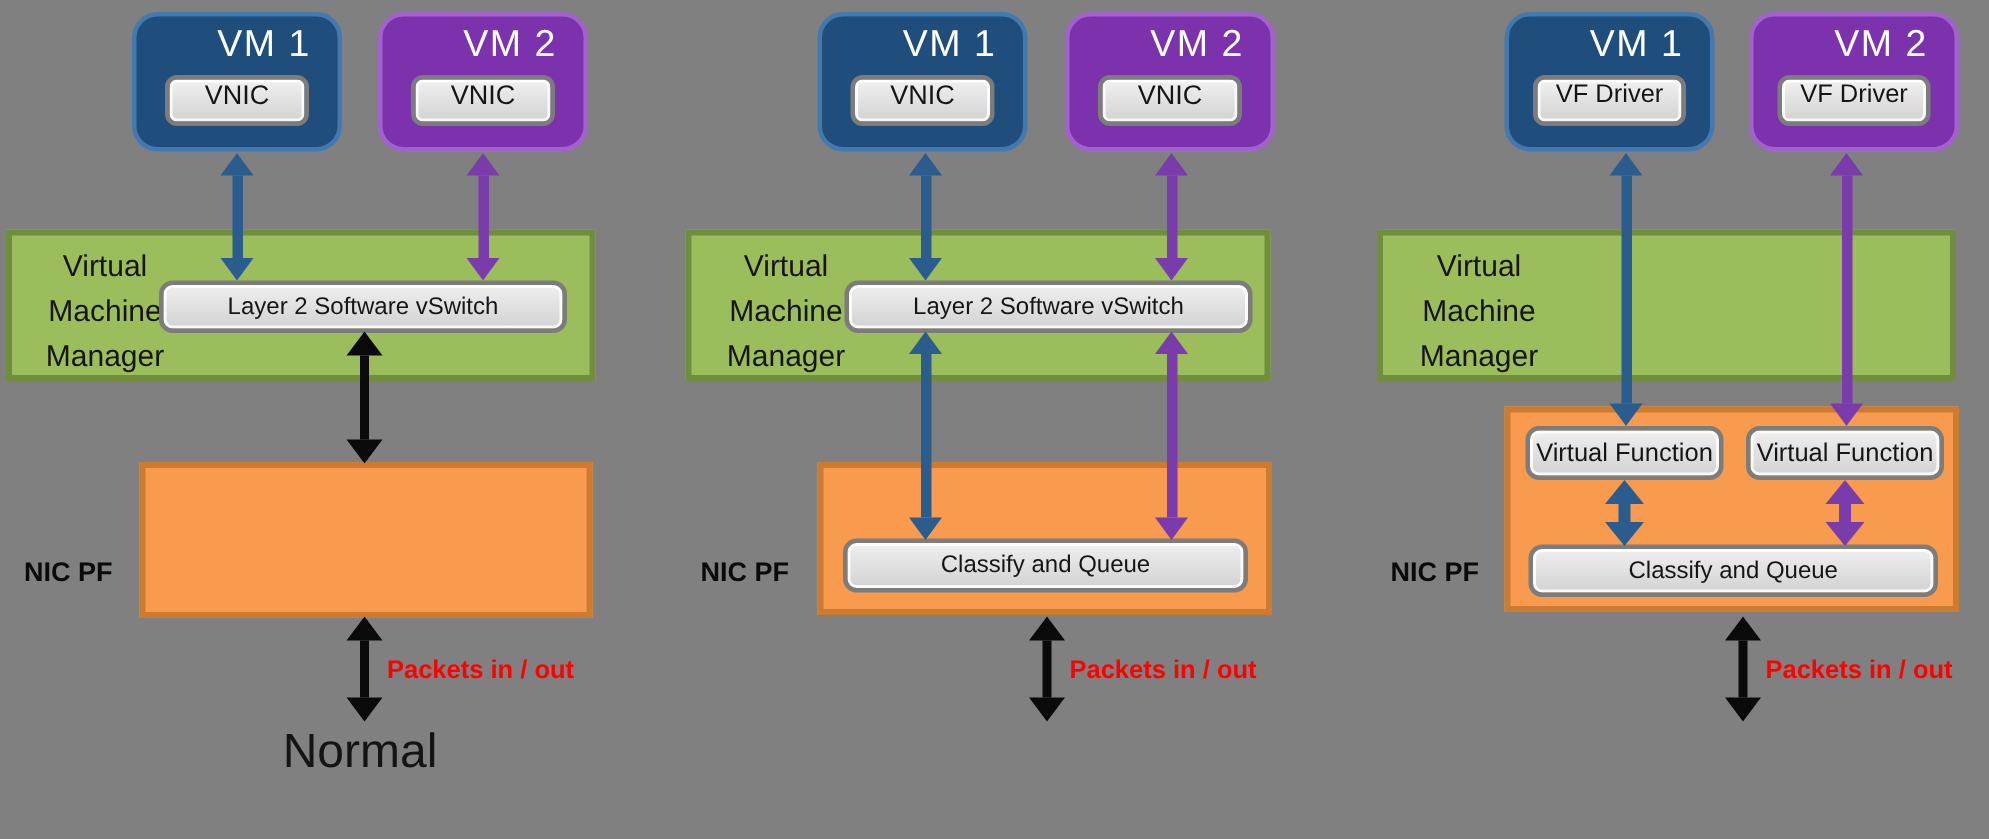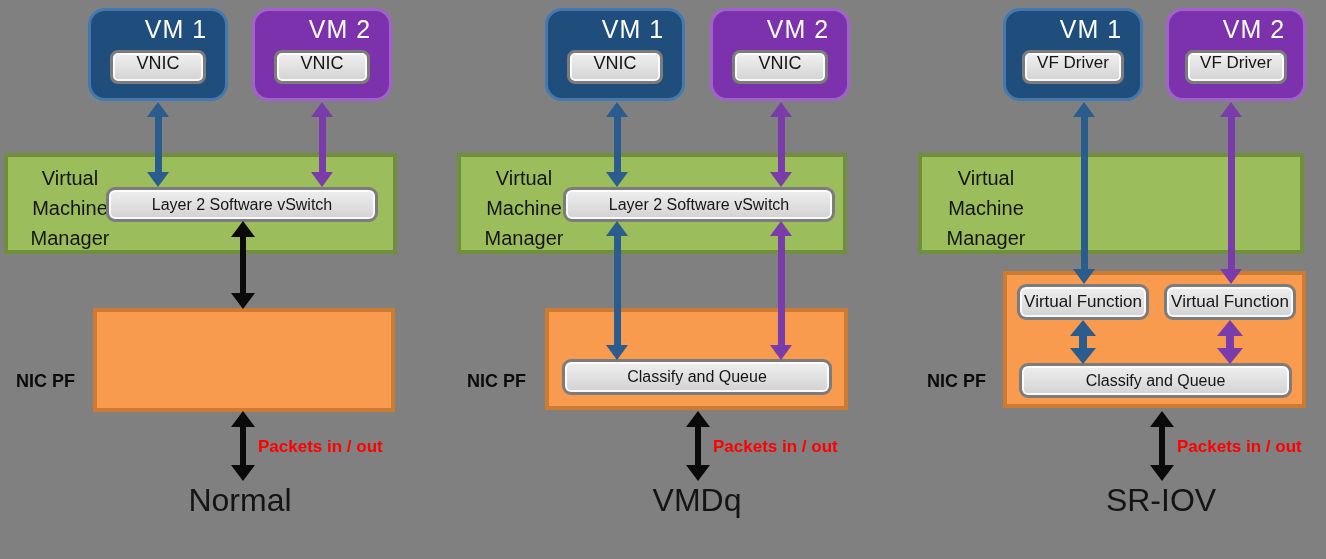--- a/index.html
+++ b/index.html
@@ -155,21 +155,20 @@
     <span>Classify and Queue</span>
   </div>
   <div class="nic-label" style="left:467px;top:371px;">NIC PF</div>
 
   <div class="varrow black" style="left:686px;top:411px;width:24px;height:70px;">
     <span class="head up"></span>
       <span class="shaft"></span>
       <span class="head down"></span>
   </div>
   <div class="packets-label" style="left:713px;top:437px;">Packets in / out</div>
-  <div class="panel-title" style="left:597px;top:482px;">VMDq</div>
 
   <div class="bigbox green" style="left:918px;top:153px;width:386px;height:101px;"></div>
   <div class="vmm-text" style="left:930px;top:163px;width:112px;">Virtual Machine Manager</div>
 
   <div class="vmbox blue" style="left:1003px;top:8px;">
     <div class="vm-title">VM 1</div>
     <div class="chipbox" style="width:102px;font-size:17px;">
       <span>VF Driver</span>
     </div>
   </div>
@@ -214,15 +213,14 @@
     <span>Classify and Queue</span>
   </div>
   <div class="nic-label" style="left:927px;top:371px;">NIC PF</div>
 
   <div class="varrow black" style="left:1150px;top:411px;width:24px;height:70px;">
     <span class="head up"></span>
       <span class="shaft"></span>
       <span class="head down"></span>
   </div>
   <div class="packets-label" style="left:1177px;top:437px;">Packets in / out</div>
-  <div class="panel-title" style="left:1061px;top:482px;">SR-IOV</div>
 
 </div>
 
 </body></html>

